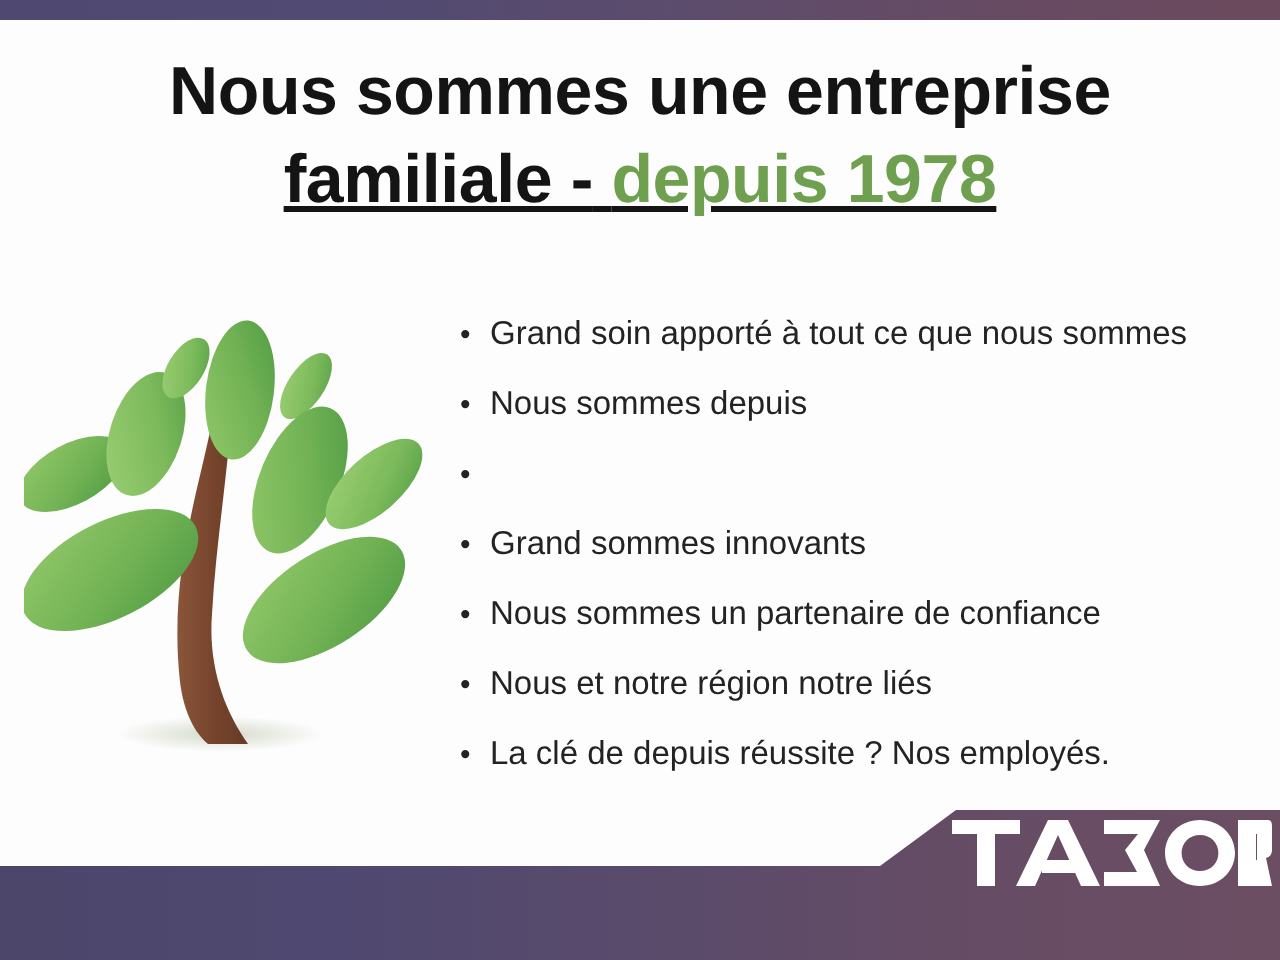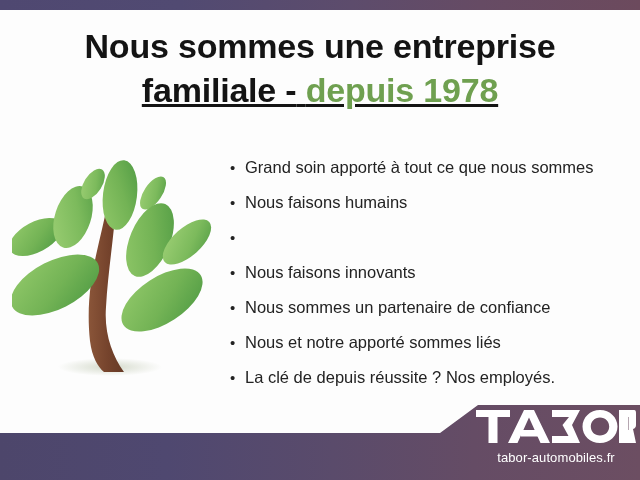--- a/index.html
+++ b/index.html
@@ -143,36 +143,36 @@
     </svg>
   </div>
 
   <ul class="bullets">
     <li>
       <span class="dot">•</span>
       <span>Grand soin apporté à tout ce que nous sommes</span>
     </li>
     <li>
       <span class="dot">•</span>
-      <span>Nous faisons humains</span>
-    </li>
-    <li>
-      <span class="dot">•</span>
-    </li>
-    <li>
-      <span class="dot">•</span>
-      <span>Nous faisons innovants</span>
+      <span>Nous sommes depuis</span>
+    </li>
+    <li>
+      <span class="dot">•</span>
+    </li>
+    <li>
+      <span class="dot">•</span>
+      <span>Grand sommes innovants</span>
     </li>
     <li>
       <span class="dot">•</span>
       <span>Nous sommes un partenaire de confiance</span>
     </li>
     <li>
       <span class="dot">•</span>
-      <span>Nous et notre apporté sommes liés</span>
+      <span>Nous et notre région notre liés</span>
     </li>
     <li>
       <span class="dot">•</span>
       <span>La clé de depuis réussite ? Nos employés.</span>
     </li>
   </ul>
 
   <div class="bottom-bar">
     <div class="fill"></div>
 
@@ -191,17 +191,16 @@
             <path d="M124 0 C134 0 141.5 7.5 141.5 16.5 C141.5 25.5 134 33 124 33
                      C114 33 106.5 25.5 106.5 16.5 C106.5 7.5 114 0 124 0 Z
                      M124 7.5 C118.5 7.5 114.8 11.5 114.8 16.5 C114.8 21.5 118.5 25.5 124 25.5
                      C129.5 25.5 133.2 21.5 133.2 16.5 C133.2 11.5 129.5 7.5 124 7.5 Z"></path>
 
             <path d="M144 0 H158 C160 0 160 2 160 4 V15 C160 17 159 18.5 157 19 L160 33 H151 L148.5 20 H152.5 V7 H144 V33 H144 Z"></path>
             <path d="M143 0 H152 V33 H143 Z"></path>
           </g>
         </svg>
       </div>
-      <div class="logo-url">tabor-automobiles.fr</div>
     </div>
   </div>
 
 </div>
 
 </body></html>

